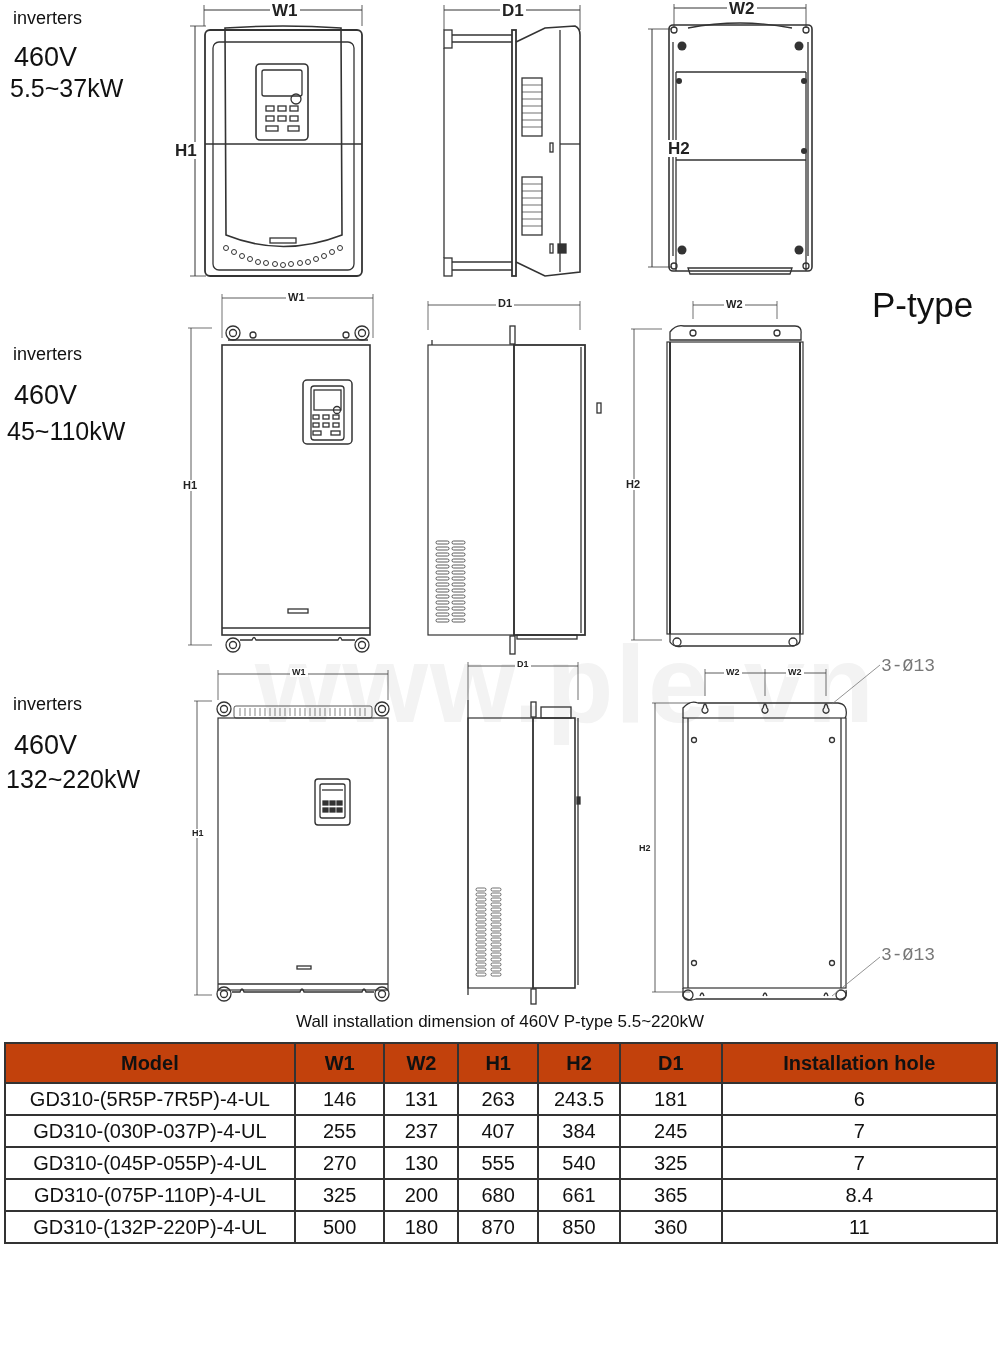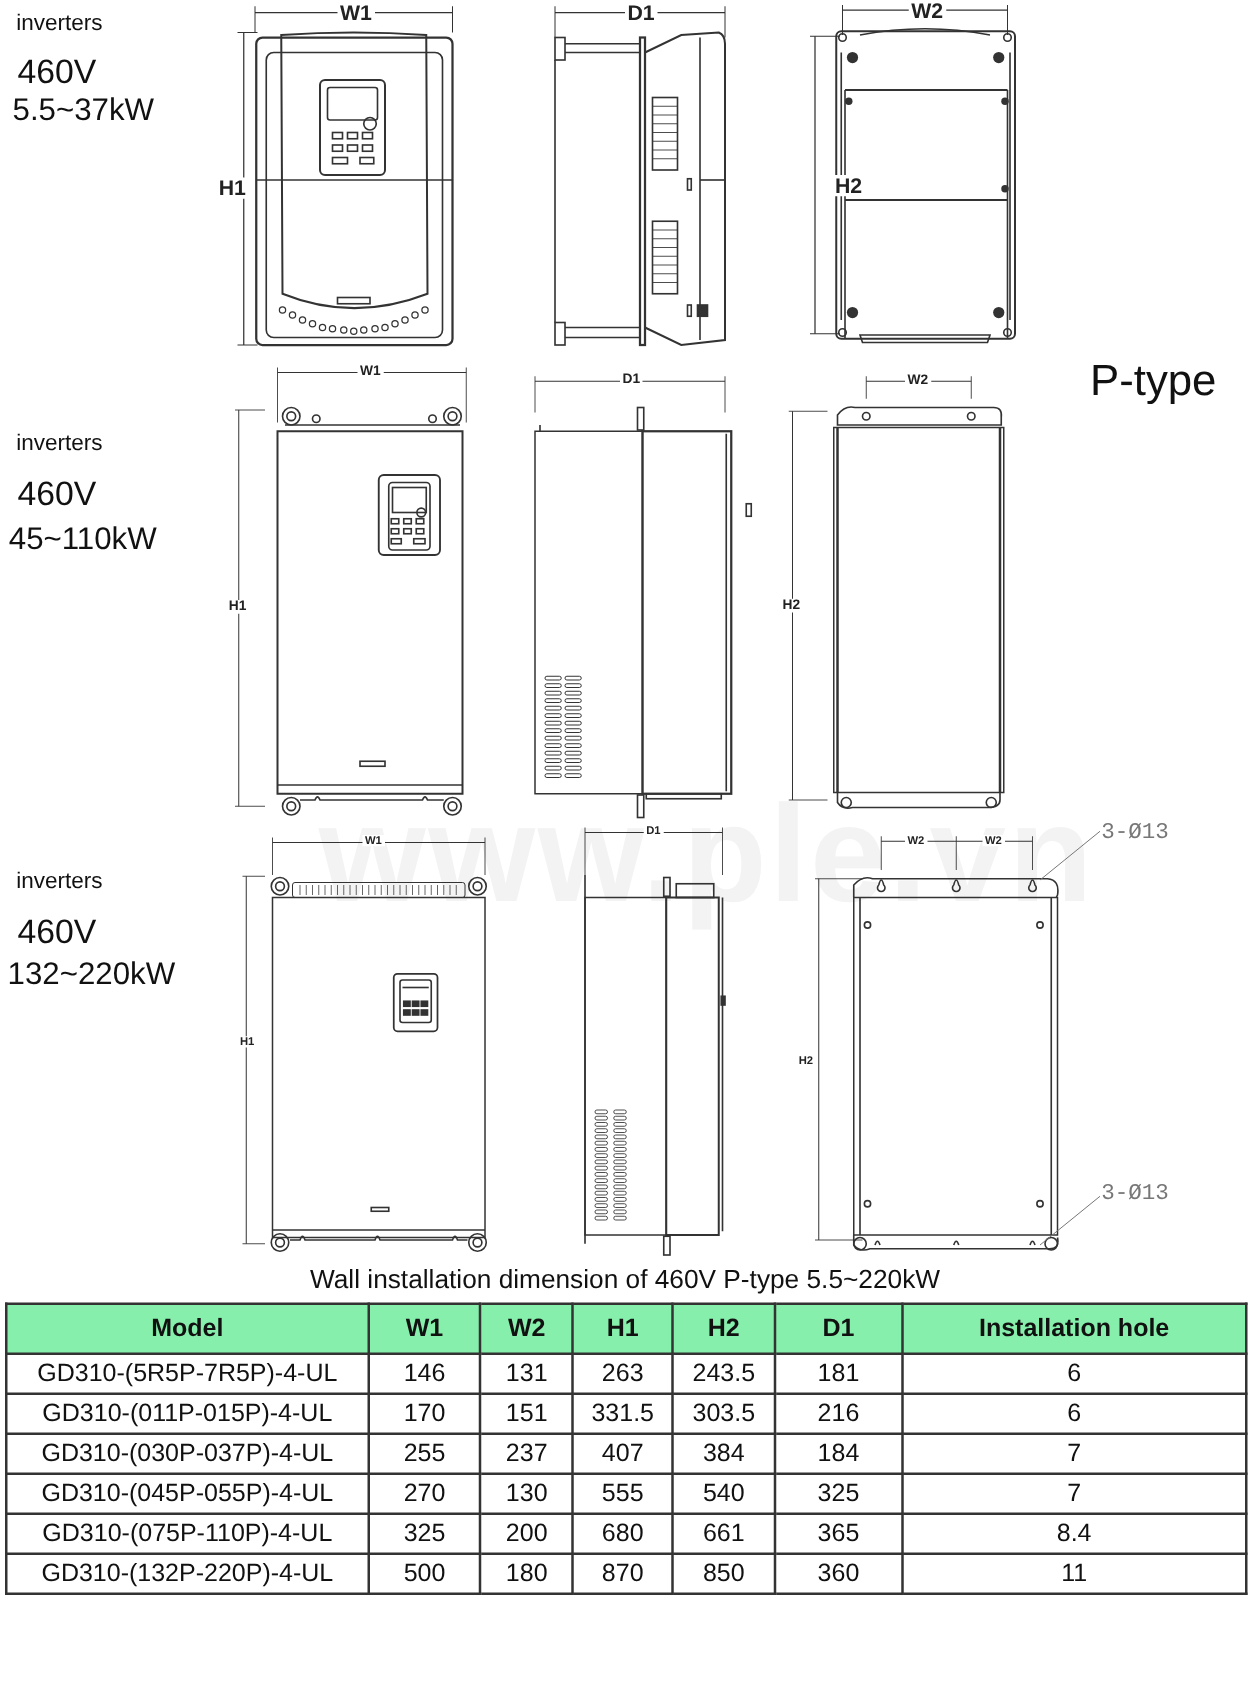--- a/index.html
+++ b/index.html
@@ -5,24 +5,24 @@
   * { box-sizing: border-box; margin: 0; padding: 0; }
   html, body { width: 1000px; height: 1350px; background: #ffffff; overflow: hidden; }
   body { position: relative; font-family: "Liberation Sans", sans-serif; color: #111; }
   .lbl { position: absolute; font-family: "Liberation Sans", sans-serif; color: #111; line-height: 1; white-space: nowrap; }
   .group-label { font-size: 18px; text-align: center; }
   .group-v { font-size: 27px; }
   .group-kw { font-size: 25px; }
   .dim { position: absolute; font-family: "Liberation Sans", sans-serif; font-weight: bold; color: #222; line-height: 1; white-space: nowrap; background: #fff; padding: 0 2px; }
   svg.draw { position: absolute; left: 0; top: 0; }
   .watermark { position: absolute; left: 255px; top: 620px; font-size: 110px; font-weight: bold; color: #f3f3f3; letter-spacing: 2px; font-family: "Liberation Sans", sans-serif; z-index: 0; }
-  .caption { position: absolute; left: 0; width: 1000px; top: 1012px; text-align: center; font-size: 21px; color: #111; }
+  .caption { position: absolute; left: 0; width: 1000px; top: 1012px; text-align: center; font-size: 17px; color: #111; }
   table.dims { position: absolute; left: 4px; top: 1042px; width: 994px; border-collapse: collapse; font-size: 20px; }
   table.dims th, table.dims td { border: 2px solid #333; text-align: center; height: 32px; padding: 0 2px; white-space: nowrap; }
-  table.dims th { background: #86efac; font-weight: bold; height: 40px; }
+  table.dims th { background: #c2410c; font-weight: bold; height: 40px; }
   .ptype { position: absolute; left: 872px; top: 287px; font-size: 35px; }
   .phi { position: absolute; font-family: Liberation Mono, monospace; font-size: 18px; color: #777; line-height: 1; }
 </style>
 </head>
 <body>
 
 <div class="watermark">www.ple.vn</div>
 
 <svg class="draw" width="1000" height="1010" viewBox="0 0 1000 1010" fill="none" stroke="#333" stroke-width="1.3">
 
@@ -433,35 +433,26 @@
     <tr>
       <td>GD310-(5R5P-7R5P)-4-UL</td>
       <td>146</td>
       <td>131</td>
       <td>263</td>
       <td>243.5</td>
       <td>181</td>
       <td>6</td>
     </tr>
     <tr>
-      <td>GD310-(011P-015P)-4-UL</td>
-      <td>170</td>
-      <td>151</td>
-      <td>331.5</td>
-      <td>303.5</td>
-      <td>216</td>
-      <td>6</td>
-    </tr>
-    <tr>
       <td>GD310-(030P-037P)-4-UL</td>
       <td>255</td>
       <td>237</td>
       <td>407</td>
       <td>384</td>
-      <td>184</td>
+      <td>245</td>
       <td>7</td>
     </tr>
     <tr>
       <td>GD310-(045P-055P)-4-UL</td>
       <td>270</td>
       <td>130</td>
       <td>555</td>
       <td>540</td>
       <td>325</td>
       <td>7</td>

